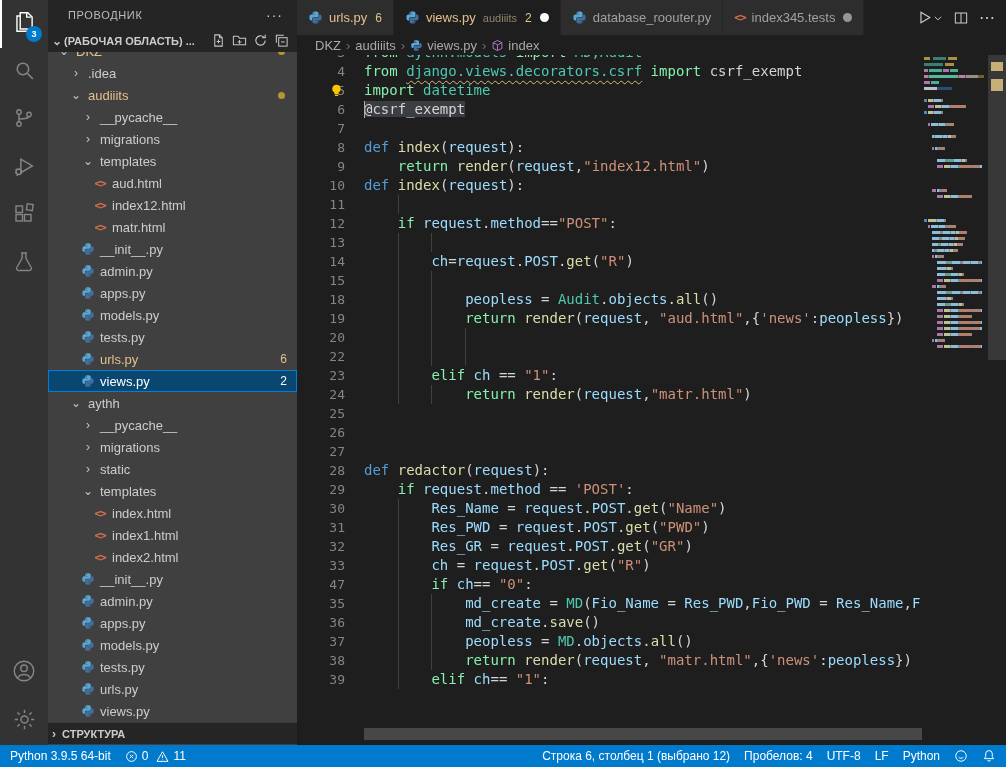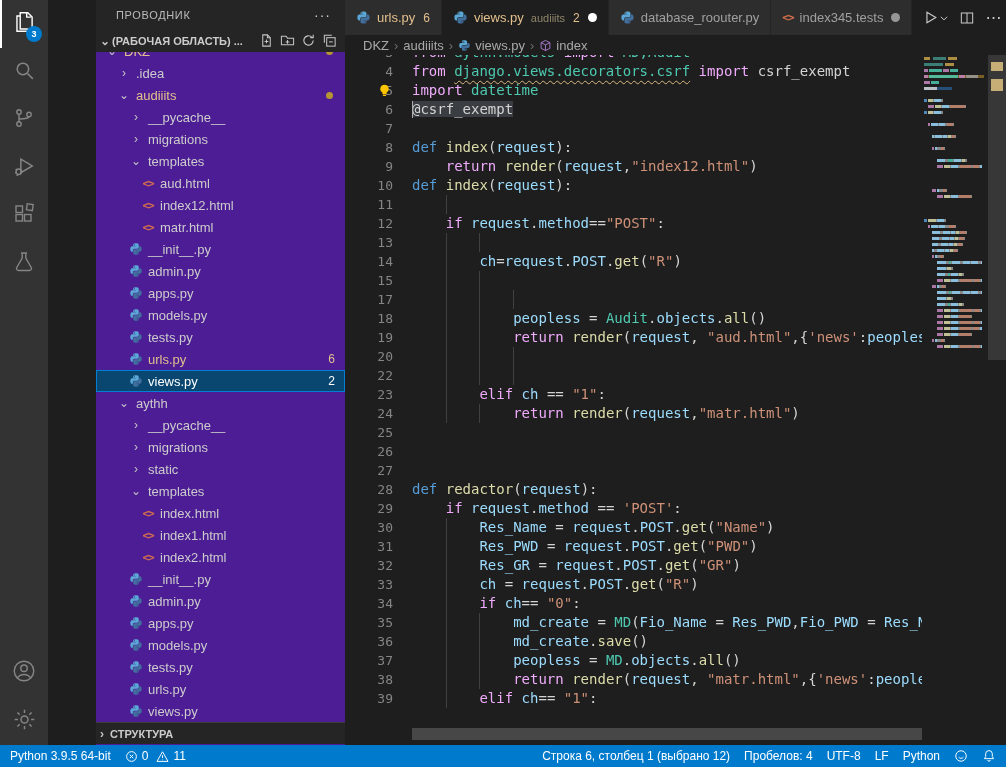--- a/index.html
+++ b/index.html
@@ -11,21 +11,21 @@
   
   .activitybar{width:48px;background:#333333;display:flex;flex-direction:column;justify-content:space-between;}
   .act-group{display:flex;flex-direction:column;}
   .act-item{height:48px;display:flex;align-items:center;justify-content:center;color:#858585;position:relative;cursor:pointer;}
   .act-item.active{color:#ffffff;}
   .act-item.active::before{content:"";position:absolute;left:0;top:0;bottom:0;width:2px;background:#ffffff;}
   .act-badge{position:absolute;right:6px;bottom:6px;min-width:16px;height:16px;border-radius:9px;background:#007acc;
              color:#fff;font-size:9px;line-height:16px;text-align:center;font-weight:bold;}
 
   
-  .sidebar{width:249px;background:#4c1d95;position:relative;overflow:hidden;flex:none;margin-left:48px;}
+  .sidebar{width:249px;background:#404040;position:relative;overflow:hidden;flex:none;}
   .sidebar-title{position:absolute;top:0;left:0;right:0;height:30px;z-index:4;background:#252526;
                  display:flex;align-items:center;justify-content:space-between;padding:0 14px 0 20px;
                  font-size:11px;color:#bbbbbb;letter-spacing:.06em;}
   .dots{color:#cccccc;font-size:14px;letter-spacing:1px;cursor:pointer;}
   .section-header{position:absolute;top:30px;left:0;right:0;height:22px;z-index:3;background:#252526;
                   display:flex;align-items:center;padding:0 8px 0 4px;font-size:11px;font-weight:bold;color:#cccccc;}
   .section-header .lbl{flex:1;white-space:nowrap;overflow:hidden;margin-left:2px;}
   .section-icons{display:flex;gap:6px;align-items:center;}
   .section-icons svg{cursor:pointer;}
   .outline-header{position:absolute;top:722px;left:0;right:0;height:22px;z-index:3;background:#252526;
@@ -63,21 +63,21 @@
   .bc-ico{margin-right:4px;display:flex;align-items:center;}
 
   .code-scroll{position:absolute;top:8px;left:0;right:84px;bottom:0;overflow:hidden;z-index:1;
                font-family:"DejaVu Sans Mono",monospace;font-size:14px;}
   .code-line{display:flex;height:19px;line-height:19px;}
   .ln{width:48px;flex:none;text-align:right;color:#858585;font-size:13px;user-select:none;}
   .lt{white-space:pre;position:relative;padding-left:19px;flex:1;min-width:0;}
   .guide{position:absolute;top:0;bottom:0;width:1px;background:#404040;}
   .cursor{position:absolute;left:19px;top:1px;bottom:1px;width:1px;background:#aeafad;}
   .bulb{position:absolute;left:-15px;top:2px;}
-  .tk-k{color:#f0abfc}.tk-d{color:#569CD6}.tk-f{color:#DCDCAA}.tk-v{color:#9CDCFE}
+  .tk-k{color:#86efac}.tk-d{color:#569CD6}.tk-f{color:#DCDCAA}.tk-v{color:#9CDCFE}
   .tk-t{color:#4EC9B0}.tk-s{color:#CE9178}.tk-w{color:#D4D4D4}
   .tk-u{color:#4EC9B0;text-decoration:underline;text-decoration-style:wavy;text-decoration-color:#d7ba7d;
         text-decoration-thickness:1px;text-underline-offset:3.5px;}
   .tk-sel{background:#3a3d41;color:#d4d4d4;}
 
   .minimap{position:absolute;top:0;right:18px;width:66px;bottom:0;background:#1e1e1e;z-index:2;cursor:pointer;}
   .mm-row{position:absolute;left:2px;right:4px;height:3px;}
   .mm-seg{position:absolute;top:0;height:3px;opacity:.85;}
   .ruler{position:absolute;top:0;right:0;width:18px;bottom:0;background:#1e1e1e;z-index:2;}
   .ruler-marker{position:absolute;left:3px;right:3px;background:#d7ba7d;opacity:.9;}
@@ -540,24 +540,20 @@
             </div>
             <div class="code-line">
               <span class="ln">14</span>
               <span class="lt"><span class="guide" style="left: calc(4ch + 19px);"></span><span class="tk-w">        </span><span class="tk-v">ch</span><span class="tk-w">=</span><span class="tk-v">request</span><span class="tk-w">.</span><span class="tk-v">POST</span><span class="tk-w">.</span><span class="tk-f">get</span><span class="tk-w">(</span><span class="tk-s">"R"</span><span class="tk-w">)</span></span>
             </div>
             <div class="code-line">
               <span class="ln">15</span>
               <span class="lt"><span class="guide" style="left: calc(4ch + 19px);"></span><span class="guide" style="left: calc(8ch + 19px);"></span></span>
             </div>
             <div class="code-line">
-              <span class="ln">17</span>
-              <span class="lt"><span class="guide" style="left: calc(4ch + 19px);"></span><span class="guide" style="left: calc(8ch + 19px);"></span><span class="guide" style="left: calc(12ch + 19px);"></span></span>
-            </div>
-            <div class="code-line">
               <span class="ln">18</span>
               <span class="lt"><span class="guide" style="left: calc(4ch + 19px);"></span><span class="guide" style="left: calc(8ch + 19px);"></span><span class="tk-w">            </span><span class="tk-v">peopless</span><span class="tk-w"> = </span><span class="tk-t">Audit</span><span class="tk-w">.</span><span class="tk-v">objects</span><span class="tk-w">.</span><span class="tk-f">all</span><span class="tk-w">()</span></span>
             </div>
             <div class="code-line">
               <span class="ln">19</span>
               <span class="lt"><span class="guide" style="left: calc(4ch + 19px);"></span><span class="guide" style="left: calc(8ch + 19px);"></span><span class="tk-w">            </span><span class="tk-k">return</span><span class="tk-w"> </span><span class="tk-f">render</span><span class="tk-w">(</span><span class="tk-v">request</span><span class="tk-w">, </span><span class="tk-s">"aud.html"</span><span class="tk-w">,{</span><span class="tk-s">'news'</span><span class="tk-w">:</span><span class="tk-v">peopless</span><span class="tk-w">})</span></span>
             </div>
             <div class="code-line">
               <span class="ln">20</span>
               <span class="lt"><span class="guide" style="left: calc(4ch + 19px);"></span><span class="guide" style="left: calc(8ch + 19px);"></span><span class="guide" style="left: calc(12ch + 19px);"></span></span>
@@ -604,21 +600,21 @@
             </div>
             <div class="code-line">
               <span class="ln">32</span>
               <span class="lt"><span class="guide" style="left: calc(4ch + 19px);"></span><span class="tk-w">        </span><span class="tk-v">Res_GR</span><span class="tk-w"> = </span><span class="tk-v">request</span><span class="tk-w">.</span><span class="tk-v">POST</span><span class="tk-w">.</span><span class="tk-f">get</span><span class="tk-w">(</span><span class="tk-s">"GR"</span><span class="tk-w">)</span></span>
             </div>
             <div class="code-line">
               <span class="ln">33</span>
               <span class="lt"><span class="guide" style="left: calc(4ch + 19px);"></span><span class="tk-w">        </span><span class="tk-v">ch</span><span class="tk-w"> = </span><span class="tk-v">request</span><span class="tk-w">.</span><span class="tk-v">POST</span><span class="tk-w">.</span><span class="tk-f">get</span><span class="tk-w">(</span><span class="tk-s">"R"</span><span class="tk-w">)</span></span>
             </div>
             <div class="code-line">
-              <span class="ln">34</span>
+              <span class="ln">47</span>
               <span class="lt"><span class="guide" style="left: calc(4ch + 19px);"></span><span class="tk-w">        </span><span class="tk-k">if</span><span class="tk-w"> </span><span class="tk-v">ch</span><span class="tk-w">== </span><span class="tk-s">"0"</span><span class="tk-w">:</span></span>
             </div>
             <div class="code-line">
               <span class="ln">35</span>
               <span class="lt"><span class="guide" style="left: calc(4ch + 19px);"></span><span class="guide" style="left: calc(8ch + 19px);"></span><span class="tk-w">            </span><span class="tk-v">md_create</span><span class="tk-w"> = </span><span class="tk-t">MD</span><span class="tk-w">(</span><span class="tk-v">Fio_Name</span><span class="tk-w"> = </span><span class="tk-v">Res_PWD</span><span class="tk-w">,</span><span class="tk-v">Fio_PWD</span><span class="tk-w"> = </span><span class="tk-v">Res_Name</span><span class="tk-w">,</span><span class="tk-v">F</span></span>
             </div>
             <div class="code-line">
               <span class="ln">36</span>
               <span class="lt"><span class="guide" style="left: calc(4ch + 19px);"></span><span class="guide" style="left: calc(8ch + 19px);"></span><span class="tk-w">            </span><span class="tk-v">md_create</span><span class="tk-w">.</span><span class="tk-f">save</span><span class="tk-w">()</span></span>
             </div>

